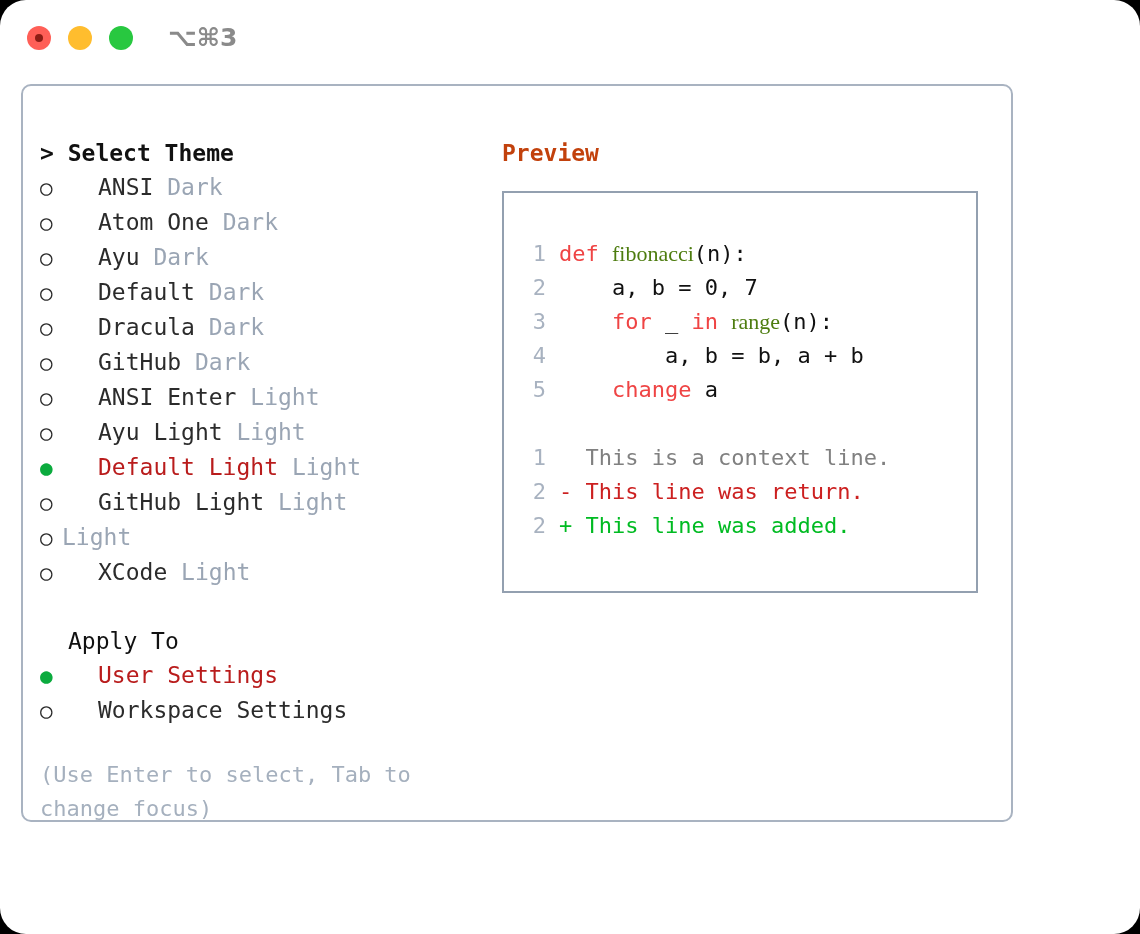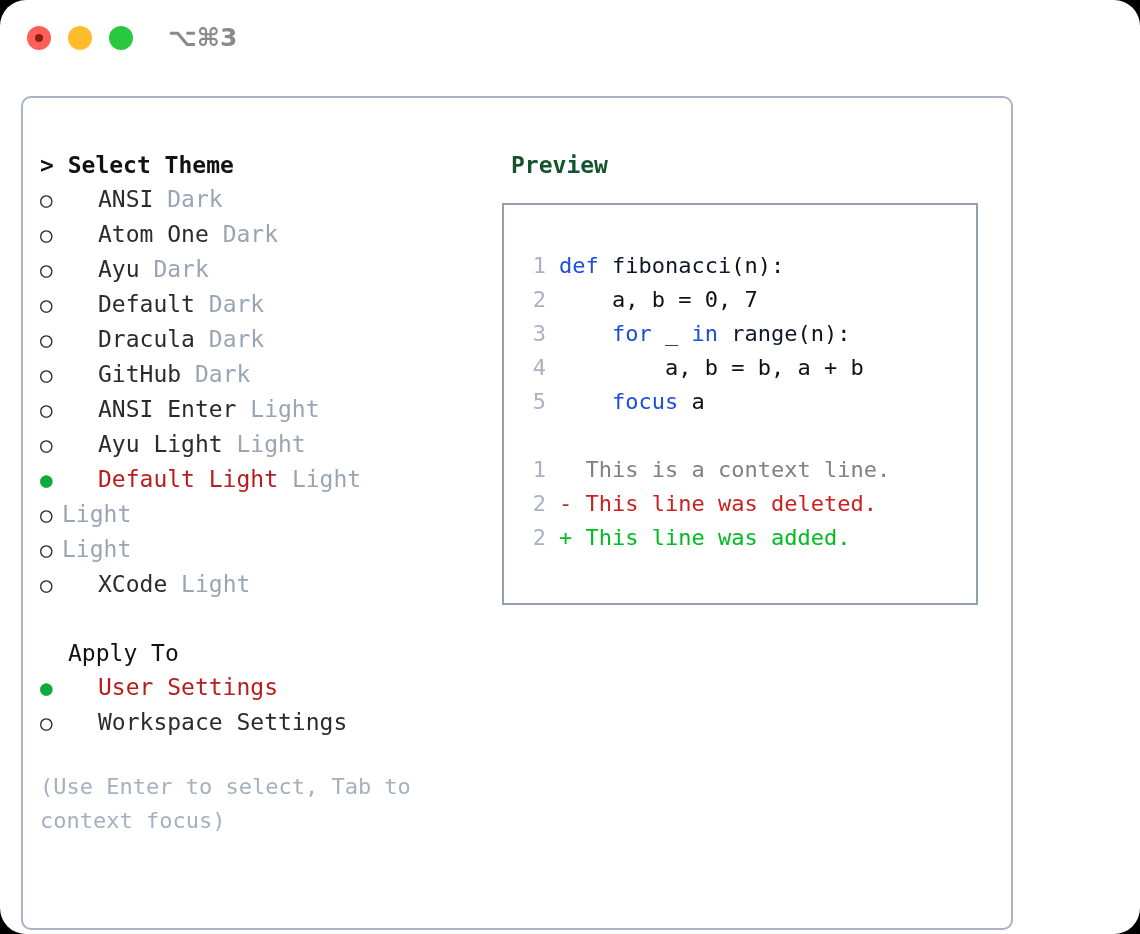--- a/index.html
+++ b/index.html
@@ -62,23 +62,23 @@
     font-weight: bold;
     color: #8a8a8a;
     letter-spacing: 0px;
     font-family: "DejaVu Sans", "Liberation Sans", sans-serif;
   }
 
   
   .card {
     position: absolute;
     left: 21px;
-    top: 96px;
+    top: 84px;
     width: 992px;
-    height: 834px;
+    height: 738px;
     border: 2px solid #a9b3c1;
     border-radius: 10px;
     box-sizing: border-box;
     background: #ffffff;
   }
 
   .columns {
     position: absolute;
     left: 0; top: 0;
     width: 100%; height: 100%;
@@ -137,24 +137,23 @@
   
   .right-col {
     position: absolute;
     left: 479px;
     top: 50px;
     width: 490px;
   }
   .preview-heading {
     font-size: 23px;
     font-weight: bold;
-    color: #14532d;
-    line-height: 34px;
-    white-space: pre;
-    margin-left: 9px;
+    color: #c2410c;
+    line-height: 34px;
+    white-space: pre;
   }
   .code-box {
     margin-top: 21px;
     width: 476px;
     height: 402px;
     border: 2px solid #93a0b0;
     box-sizing: border-box;
     background: #ffffff;
     padding: 44px 0 0 0;
   }
@@ -164,22 +163,22 @@
     line-height: 34px;
     white-space: pre;
   }
   .ln {
     flex: 0 0 42px;
     text-align: right;
     padding-right: 13px;
     color: #a8b2c0;
   }
   .code-text { color: #111111; }
-  .tok-kw  { color: #1d4ed8; }
-  .tok-fn  { color: #0f172a; }
+  .tok-kw  { color: #ef4444; }
+  .tok-fn  { color: #4d7c0f; font-family: Liberation Serif, serif; }
   .tok-pl  { color: #111111; }
   .blank-line { height: 34px; }
   .diff-ctx { color: #808080; }
   .diff-del { color: #cc2020; }
   .diff-add { color: #00bb22; }
 </style>
 </head>
 <body>
 
 <div class="window">
@@ -202,52 +201,52 @@
         <div class="theme-list" id="theme-list">
             <div class="opt-row"><span class="bullet">○</span><span class="opt-name">ANSI </span><span class="opt-variant">Dark</span></div>
             <div class="opt-row"><span class="bullet">○</span><span class="opt-name">Atom One </span><span class="opt-variant">Dark</span></div>
             <div class="opt-row"><span class="bullet">○</span><span class="opt-name">Ayu </span><span class="opt-variant">Dark</span></div>
             <div class="opt-row"><span class="bullet">○</span><span class="opt-name">Default </span><span class="opt-variant">Dark</span></div>
             <div class="opt-row"><span class="bullet">○</span><span class="opt-name">Dracula </span><span class="opt-variant">Dark</span></div>
             <div class="opt-row"><span class="bullet">○</span><span class="opt-name">GitHub </span><span class="opt-variant">Dark</span></div>
             <div class="opt-row"><span class="bullet">○</span><span class="opt-name">ANSI Enter </span><span class="opt-variant">Light</span></div>
             <div class="opt-row"><span class="bullet">○</span><span class="opt-name">Ayu Light </span><span class="opt-variant">Light</span></div>
             <div class="opt-row selected"><span class="bullet sel">●</span><span class="opt-name">Default Light </span><span class="opt-variant">Light</span></div>
-            <div class="opt-row"><span class="bullet">○</span><span class="opt-variant">Light</span></div>
+            <div class="opt-row"><span class="bullet">○</span><span class="opt-name">GitHub Light </span><span class="opt-variant">Light</span></div>
             <div class="opt-row"><span class="bullet">○</span><span class="opt-variant">Light</span></div>
             <div class="opt-row"><span class="bullet">○</span><span class="opt-name">XCode </span><span class="opt-variant">Light</span></div>
           </div>
 
         <div class="spacer-row"></div>
 
         <div class="apply-heading">Apply To</div>
 
         <div class="apply-list" id="apply-list">
             <div class="opt-row selected"><span class="bullet sel">●</span><span class="opt-name">User Settings</span></div>
             <div class="opt-row"><span class="bullet">○</span><span class="opt-name">Workspace Settings</span></div>
           </div>
 
-        <div class="hint">(Use Enter to select, Tab to context focus)</div>
+        <div class="hint">(Use Enter to select, Tab to change focus)</div>
       </div>
 
       <div class="right-col">
         <div class="preview-heading">Preview</div>
 
         <div class="code-box">
           <div id="code-lines">
               <div class="code-line"><span class="ln">1</span><span class="code-text"><span class="tok-kw">def </span><span class="tok-fn">fibonacci</span><span class="tok-pl">(n):</span></span></div>
               <div class="code-line"><span class="ln">2</span><span class="code-text"><span class="tok-pl">    a, b = 0, 7</span></span></div>
               <div class="code-line"><span class="ln">3</span><span class="code-text"><span class="tok-pl">    </span><span class="tok-kw">for</span><span class="tok-pl"> _ </span><span class="tok-kw">in</span><span class="tok-pl"> </span><span class="tok-fn">range</span><span class="tok-pl">(n):</span></span></div>
               <div class="code-line"><span class="ln">4</span><span class="code-text"><span class="tok-pl">        a, b = b, a + b</span></span></div>
-              <div class="code-line"><span class="ln">5</span><span class="code-text"><span class="tok-pl">    </span><span class="tok-kw">focus</span><span class="tok-pl"> a</span></span></div>
+              <div class="code-line"><span class="ln">5</span><span class="code-text"><span class="tok-pl">    </span><span class="tok-kw">change</span><span class="tok-pl"> a</span></span></div>
             </div>
           <div class="blank-line"></div>
           <div id="diff-lines">
               <div class="code-line"><span class="ln">1</span><span class="diff-ctx"><span> </span><span> This is a context line.</span></span></div>
-              <div class="code-line"><span class="ln">2</span><span class="diff-del"><span>-</span><span> This line was deleted.</span></span></div>
+              <div class="code-line"><span class="ln">2</span><span class="diff-del"><span>-</span><span> This line was return.</span></span></div>
               <div class="code-line"><span class="ln">2</span><span class="diff-add"><span>+</span><span> This line was added.</span></span></div>
             </div>
         </div>
       </div>
 
     </div>
   </div>
 
 </div>
 

